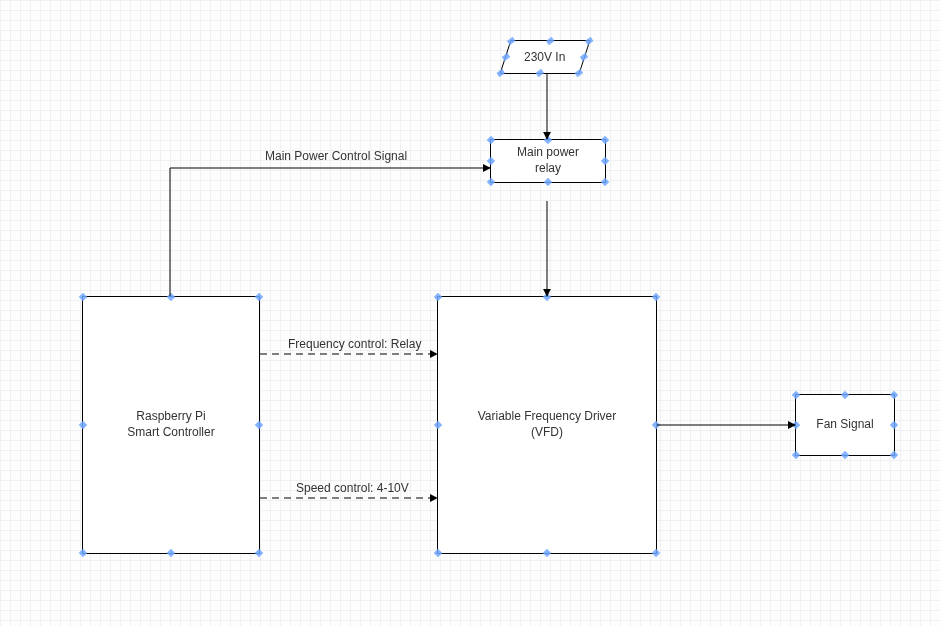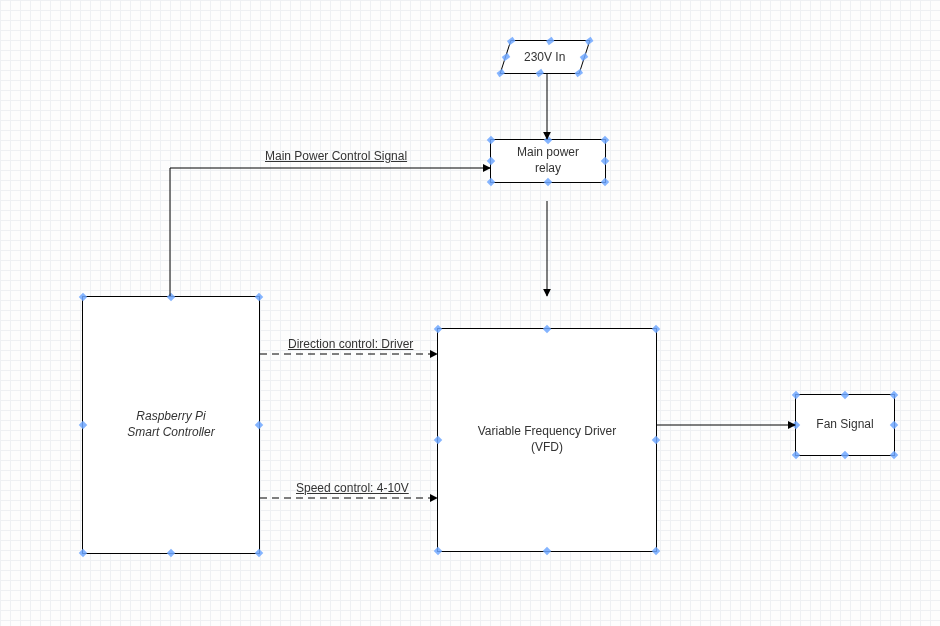--- a/index.html
+++ b/index.html
@@ -69,21 +69,20 @@
   .h.br { bottom: -3px; right: -3px; }
   .h.tm { top: -3px; left: 50%; margin-left:-3px; }
   .h.bm { bottom: -3px; left: 50%; margin-left:-3px; }
   .h.ml { left: -3px; top: 50%; margin-top:-3px; }
   .h.mr { right: -3px; top: 50%; margin-top:-3px; }
 
   .label {
     position: absolute;
     background: transparent;
     white-space: nowrap;
-    text-decoration: underline;
   }
   svg.arrows {
     position: absolute;
     inset: 0;
     width: 940px;
     height: 626px;
     overflow: visible;
   }
 </style>
 </head>
@@ -111,34 +110,34 @@
     <div class="h tl"></div>
       <div class="h tr"></div>
       <div class="h bl"></div>
       <div class="h br"></div>
     <div class="h tm"></div>
       <div class="h bm"></div>
       <div class="h ml"></div>
       <div class="h mr"></div>
   </div>
 
-  <div class="box" style="left:82px; top:296px; width:178px; height:258px;font-style:italic;">
+  <div class="box" style="left:82px; top:296px; width:178px; height:258px;">
     <span style="white-space:pre-line;">Raspberry Pi
 Smart Controller</span>
     <div class="h tl"></div>
       <div class="h tr"></div>
       <div class="h bl"></div>
       <div class="h br"></div>
     <div class="h tm"></div>
       <div class="h bm"></div>
       <div class="h ml"></div>
       <div class="h mr"></div>
   </div>
 
-  <div class="box" style="left:437px; top:296px; width:220px; height:224px;margin-top:32px;">
+  <div class="box" style="left:437px; top:296px; width:220px; height:258px;">
     <span style="white-space:pre-line;">Variable Frequency Driver
 (VFD)</span>
     <div class="h tl"></div>
       <div class="h tr"></div>
       <div class="h bl"></div>
       <div class="h br"></div>
     <div class="h tm"></div>
       <div class="h bm"></div>
       <div class="h ml"></div>
       <div class="h mr"></div>
@@ -150,21 +149,21 @@
       <div class="h tr"></div>
       <div class="h bl"></div>
       <div class="h br"></div>
     <div class="h tm"></div>
       <div class="h bm"></div>
       <div class="h ml"></div>
       <div class="h mr"></div>
   </div>
 
   <div class="label" style="left:265px; top:149px;">Main Power Control Signal</div>
-  <div class="label" style="left:288px; top:337px;">Direction control: Driver</div>
+  <div class="label" style="left:288px; top:337px;">Frequency control: Relay</div>
   <div class="label" style="left:296px; top:481px;">Speed control: 4-10V</div>
 
   <svg class="arrows">
     <defs>
       <marker id="arrow" viewBox="0 0 10 10" refX="9" refY="5" markerWidth="8" markerHeight="8" orient="auto-start-reverse">
         <path d="M 0 0 L 10 5 L 0 10 z" fill="#000"></path>
       </marker>
     </defs>
 
     <path d="M 547 74 L 547 139" stroke="#000" stroke-width="1" fill="none" marker-end="url(#arrow)"></path>

